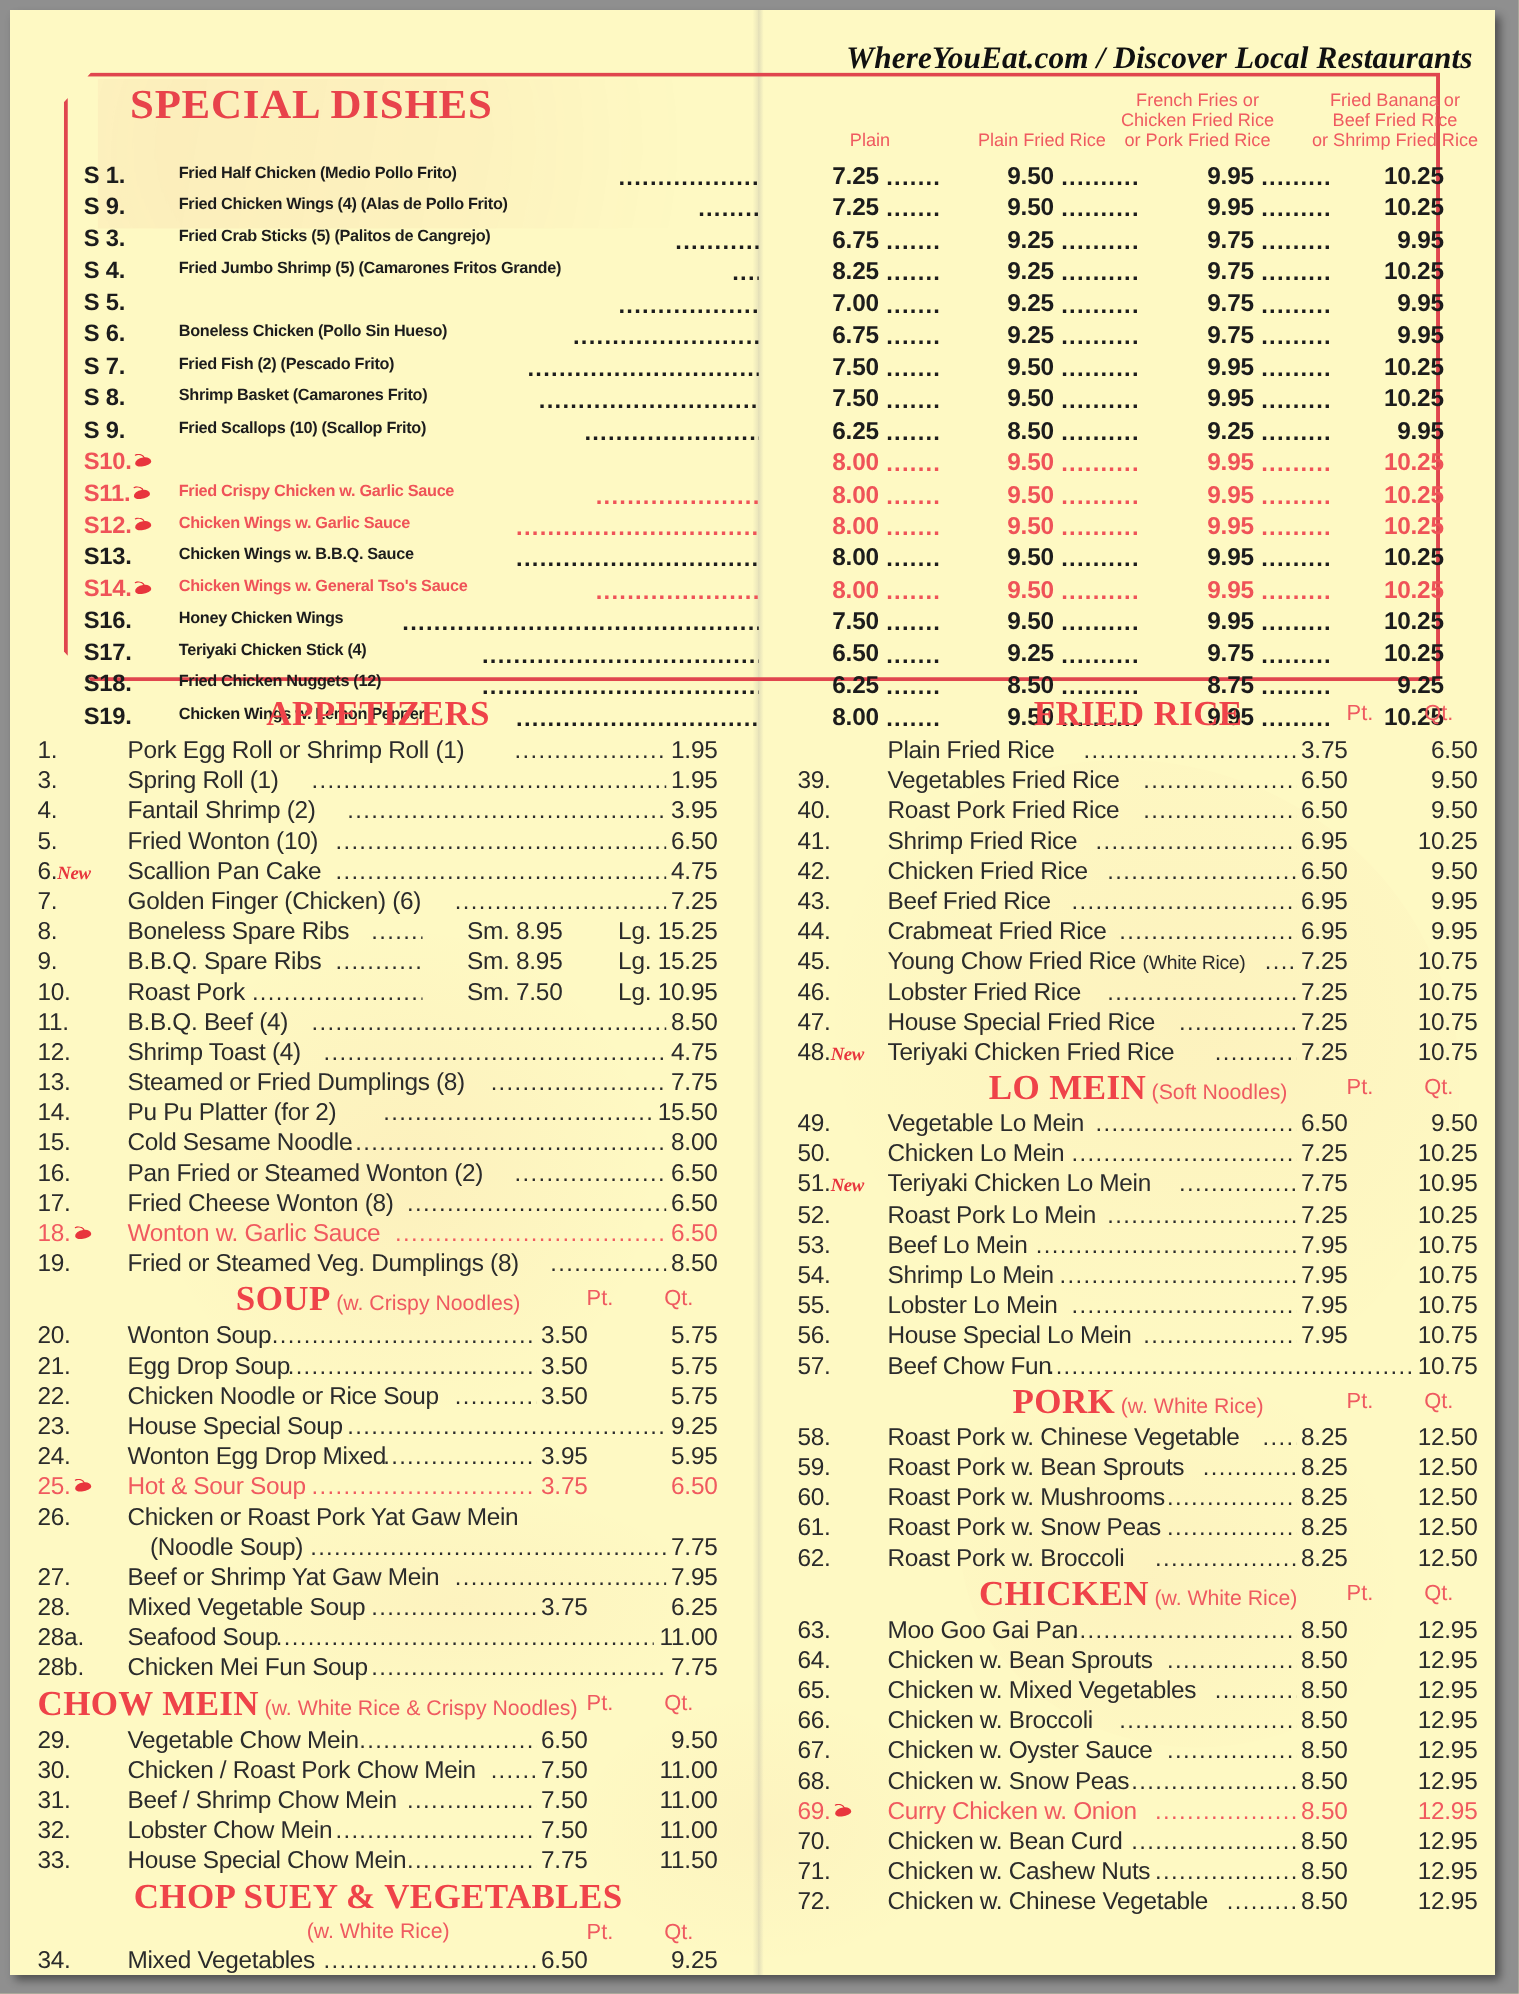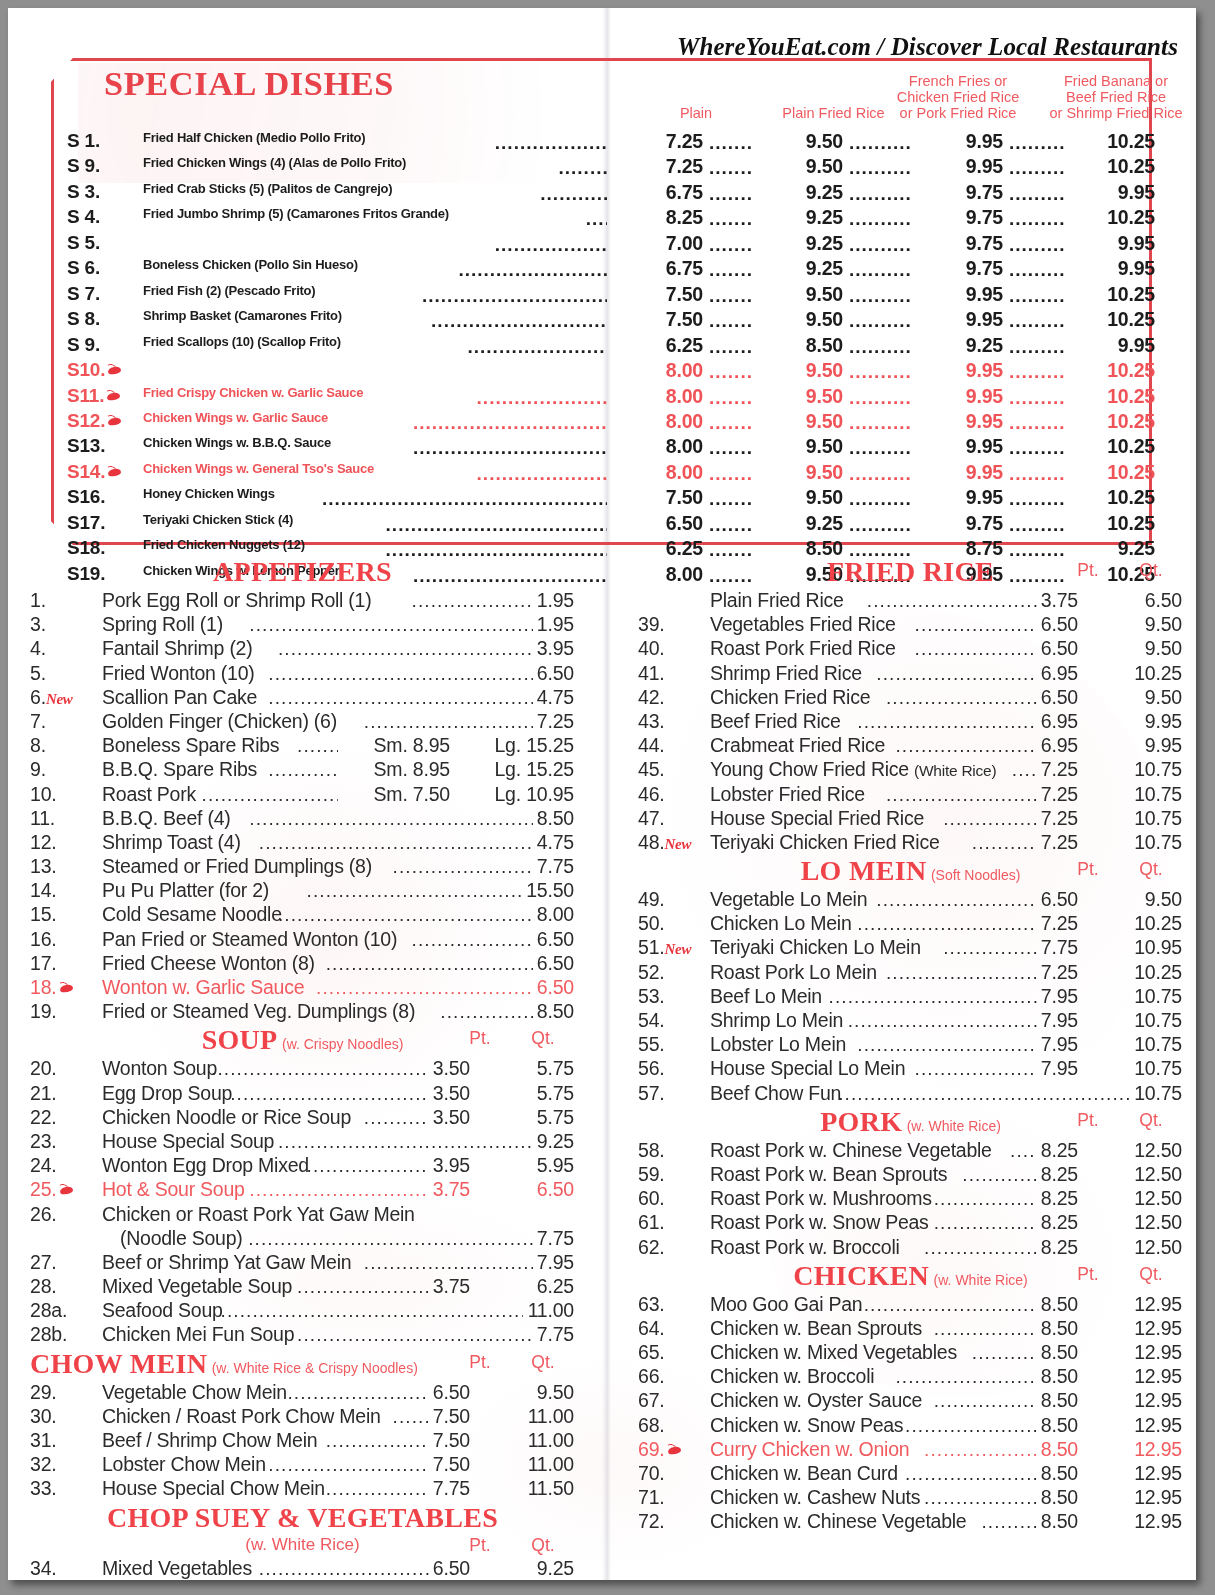--- a/index.html
+++ b/index.html
@@ -5,21 +5,21 @@
   html,body{margin:0;padding:0;}
   body{
     width:1215px;height:1595px;
     background:#8f8f8f;
     font-family:"Liberation Sans", sans-serif;
     overflow:hidden;
   }
   .page{
     position:absolute;left:8px;top:8px;
     width:1188px;height:1572px;
-    background:#ffffff;
+    background:#fef9c3;
     box-shadow:4px 5px 7px rgba(0,0,0,.45);
     overflow:hidden;
   }
   
   .ghost{position:absolute;pointer-events:none;opacity:.10;}
   .ghost.g1{left:70px;top:55px;width:620px;height:120px;
     background:linear-gradient(100deg,rgba(214,40,48,.55),rgba(214,40,48,.05));
     -webkit-mask-image:radial-gradient(circle at 30% 50%,#000 30%,transparent 72%);
     mask-image:radial-gradient(circle at 30% 50%,#000 30%,transparent 72%);}
   .ghost.g2{left:100px;top:720px;width:430px;height:420px;border-radius:50%;
@@ -88,21 +88,21 @@
   .chili s{position:absolute;left:0px;top:0px;width:8px;height:6px;border:1.6px solid #e8353d;
     border-radius:50%;border-bottom-color:transparent;border-left-color:transparent;transform:rotate(8deg);}
 
   
   .colL{position:absolute;left:22px;top:548px;width:545px;}
   .colR{position:absolute;left:630px;top:548px;width:545px;}
 
   .sec-head{position:relative;text-align:center;height:33px;}
   .sec-head .t{font-family:"Liberation Serif", serif;font-weight:bold;font-size:28px;
     color:#ef4349;letter-spacing:.3px;}
-  .sec-head .sub{font-family:"Liberation Sans", sans-serif;font-weight:400;font-size:14px;color:#ef5a60;}
+  .sec-head .sub{font-family:"Liberation Sans", sans-serif;font-weight:400;font-size:17px;color:#ef5a60;}
   .sec-head .pq{position:absolute;right:0;top:4px;font-size:17.5px;color:#ef5a60;}
   .sec-head .pq span{display:inline-block;text-align:center;}
   .sec-head .pq .pt{width:62px;}
   .sec-head .pq .qt{width:64px;}
   .sec-sub2{text-align:center;font-size:17px;color:#ef5a60;position:relative;height:22px;}
   .sec-sub2 .pq{position:absolute;right:0;top:0;font-size:17.5px;color:#ef5a60;}
   .sec-sub2 .pq span{display:inline-block;text-align:center;}
   .sec-sub2 .pq .pt{width:62px;}
   .sec-sub2 .pq .qt{width:64px;}
 
@@ -456,21 +456,21 @@
           <span class="pa" style="left:452px;width:92px">15.50</span>
         </div>
         <div class="row">
           <span class="n">15.</span>
           <span class="nm">Cold Sesame Noodle</span>
           <span class="lead" style="left:247.9px;width:255.3px">......................................................................</span>
           <span class="pa" style="left:452px;width:92px">8.00</span>
         </div>
         <div class="row">
           <span class="n">16.</span>
-          <span class="nm">Pan Fried or Steamed Wonton (10)</span>
+          <span class="nm">Pan Fried or Steamed Wonton (2)</span>
           <span class="lead" style="left:381.6px;width:121.59999999999998px">......................................................................</span>
           <span class="pa" style="left:452px;width:92px">6.50</span>
         </div>
         <div class="row">
           <span class="n">17.</span>
           <span class="nm">Fried Cheese Wonton (8)</span>
           <span class="lead" style="left:295.65px;width:207.55px">......................................................................</span>
           <span class="pa" style="left:452px;width:92px">6.50</span>
         </div>
         <div class="row red">

